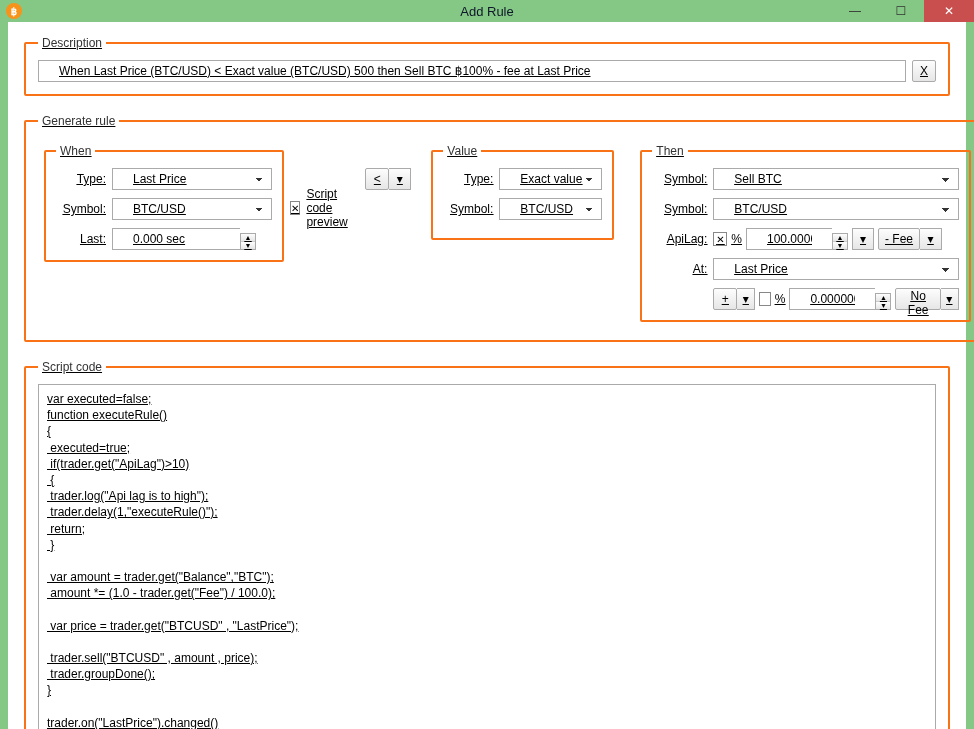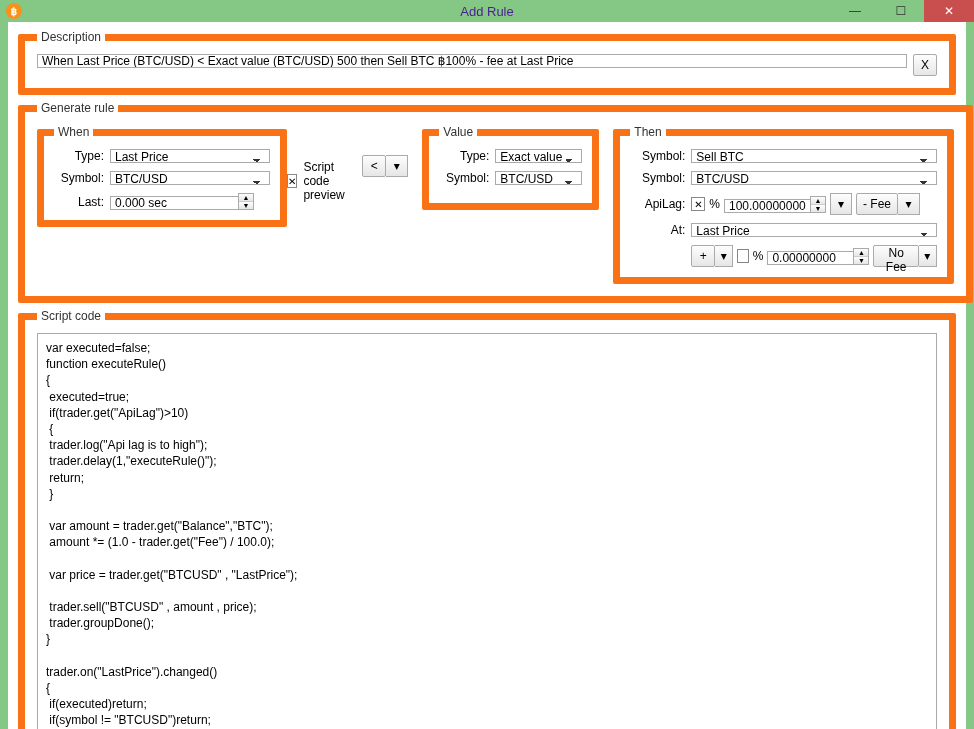--- a/index.html
+++ b/index.html
@@ -1,28 +1,28 @@
 <!DOCTYPE html>
 <html><head>
 <meta charset="utf-8">
 <style>
 * { box-sizing: border-box; font-family: "Segoe UI", Tahoma, sans-serif; font-size: 12px; }
 body { margin: 0; background: #85c785; }
 .window { width: 974px; height: 729px; display: flex; flex-direction: column; }
 .titlebar { height: 28px; background: #85c785; display: flex; align-items: center; position: relative; }
 .titlebar .icon { margin-left: 6px; width: 16px; height: 16px; border-radius: 50%; background: #f7931a; color: white; display: flex; align-items: center; justify-content: center; font-weight: bold; font-size: 10px; }
-.titlebar .title { position: absolute; left: 50%; transform: translateX(-50%); font-size: 13px; color: #4c1d95; }
+.titlebar .title { position: absolute; left: 50%; transform: translateX(-50%); font-size: 13px; color: #0f172a; }
 .winbtns { margin-left: auto; display: flex; }
 .winbtn { width: 46px; height: 22px; display: flex; align-items: center; justify-content: center; font-size: 12px; color: #333; }
 .winbtn.close { background: #c94f4f; color: #fff; width: 50px; }
 .client { flex: 1; background: #fff; margin: 0 8px 8px 8px; padding: 8px 10px; display: flex; flex-direction: column; gap: 6px; position: relative; }
-fieldset { border: 7px solid #f97316; border-radius: 2px; padding: 10px 12px 12px 12px; margin: 0; }
+fieldset { border: 2px solid #f97316; border-radius: 2px; padding: 10px 12px 12px 12px; margin: 6px; text-decoration: underline; }
 legend { padding: 0 4px; font-size: 12px; color: #333; }
 label.fld { text-align: right; min-width: 50px; }
-select, input[type=text] { height: 14px; border: 1px solid #aaa; background: #fff; padding: 0 4px; }
+select, input[type=text] { height: 22px; border: 1px solid #aaa; background: #fff; padding: 0 20px; }
 select { padding-right: 18px; appearance: none; background-image: linear-gradient(45deg, transparent 50%, #333 50%), linear-gradient(135deg, #333 50%, transparent 50%); background-position: calc(100% - 12px) 9px, calc(100% - 8px) 9px; background-size: 4px 4px, 4px 4px; background-repeat: no-repeat; }
 .btn, button { height: 24px; border: 1px solid #aaa; background: linear-gradient(#fdfdfd,#e6e6e6); padding: 0 12px; cursor: pointer; border-radius: 2px; }
 .btn.small { padding: 0 6px; height: 22px; min-width: 24px; }
 .spinner { display: flex; align-items: flex-end; }
 .spinner input { border-right: none; }
 .spinbtns { width: 16px; display: flex; flex-direction: column; border: 1px solid #aaa; }
 .spinbtns div { flex: 1; font-size: 7px; display: flex; align-items: center; justify-content: center; background: linear-gradient(#fdfdfd,#e6e6e6); border-bottom: 1px solid #ccc; cursor: pointer; }
 .spinbtns div:last-child { border-bottom: none; }
 .desc-row { display: flex; gap: 6px; }
 .desc-row input { flex: 1; }

